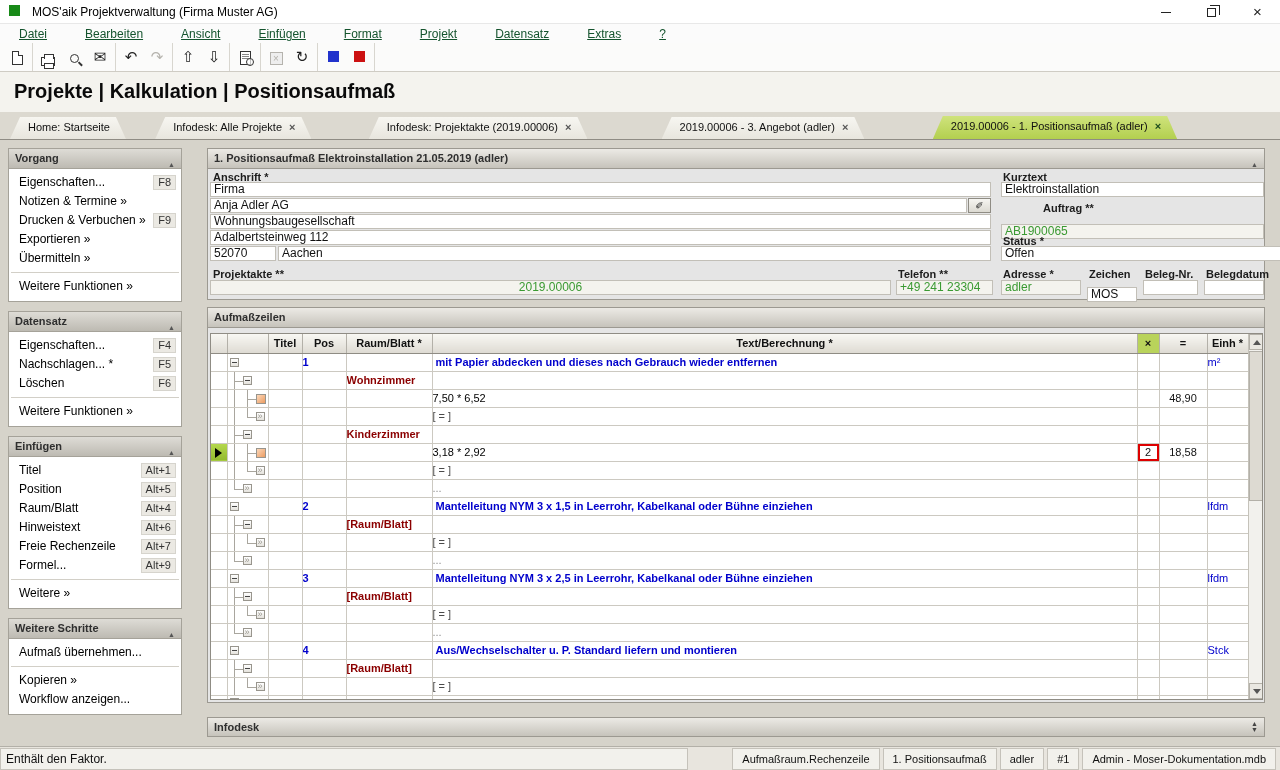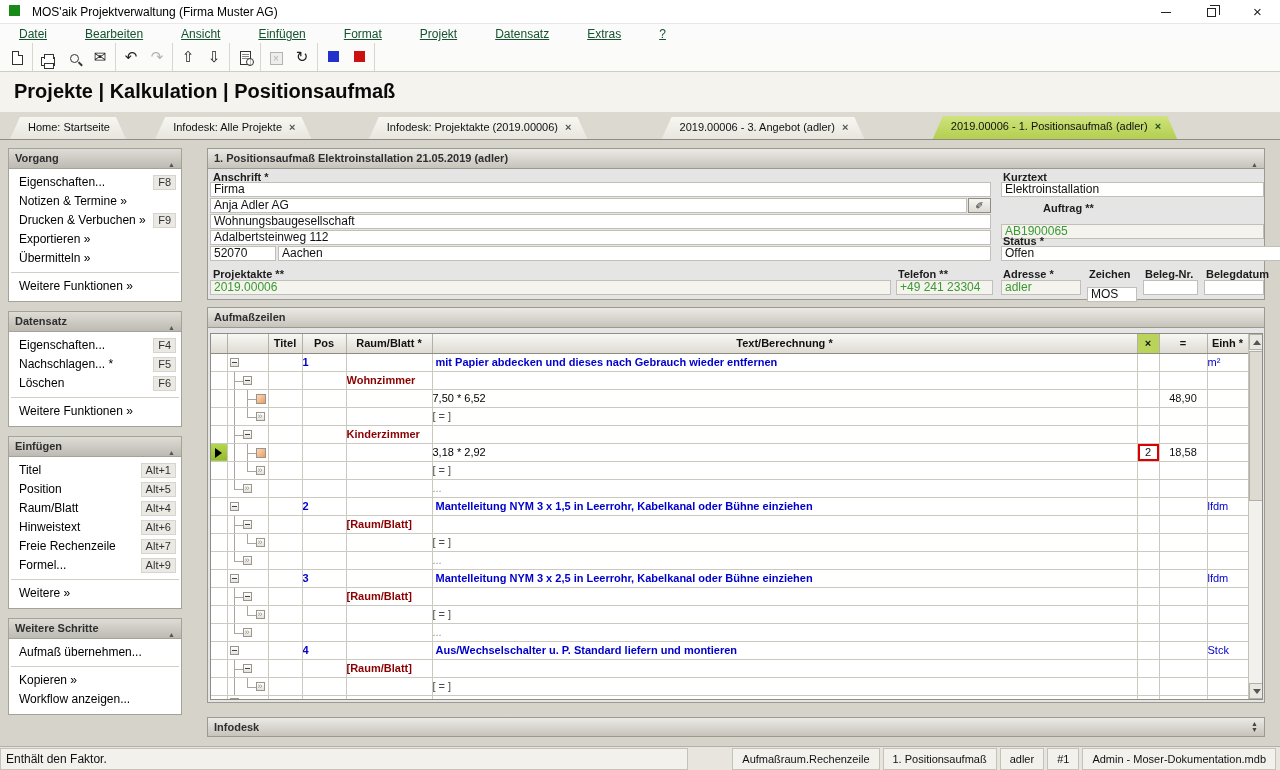--- a/index.html
+++ b/index.html
@@ -230,21 +230,21 @@
     <span class="fl" style="left:5px; top:22px;">Anschrift *</span>
     <div class="fv" style="left:2px; top:33px; width:781px;">Firma</div>
     <div class="fv" style="left:2px; top:49px; width:757px;">Anja Adler AG</div>
     <div id="pen-btn"><span>✐</span></div>
     <div class="fv" style="left:2px; top:65px; width:781px;">Wohnungsbaugesellschaft</div>
     <div class="fv" style="left:2px; top:81px; width:781px;">Adalbertsteinweg 112</div>
     <div class="fv" style="left:2px; top:97px; width:66px;">52070</div>
     <div class="fv" style="left:70px; top:97px; width:713px;">Aachen</div>
 
     <span class="fl" style="left:5px; top:119px;">Projektakte **</span>
-    <div class="fv green" style="left:2px; top:131px; width:681px;">2019.00006</div>
+    <div class="fv green" style="left:2px; top:131px; width:681px;text-align:center;">2019.00006</div>
     <span class="fl" style="left:690px; top:119px;">Telefon **</span>
     <div class="fv green" style="left:688px; top:131px; width:97px;">+49 241 23304</div>
 
     <span class="fl" style="left:795px; top:22px;">Kurztext</span>
     <div class="fv" style="left:793px; top:33px; width:263px;">Elektroinstallation</div>
     <span class="fl" style="left:795px; top:53px;margin-left:40px;">Auftrag **</span>
     <div class="fv green" style="left:793px; top:75px; width:263px;">AB1900065</div>
     <span class="fl" style="left:795px; top:86px;">Status *</span>
     <div class="fv" style="left:793px; top:97px; width:305px;">Offen</div>
 

